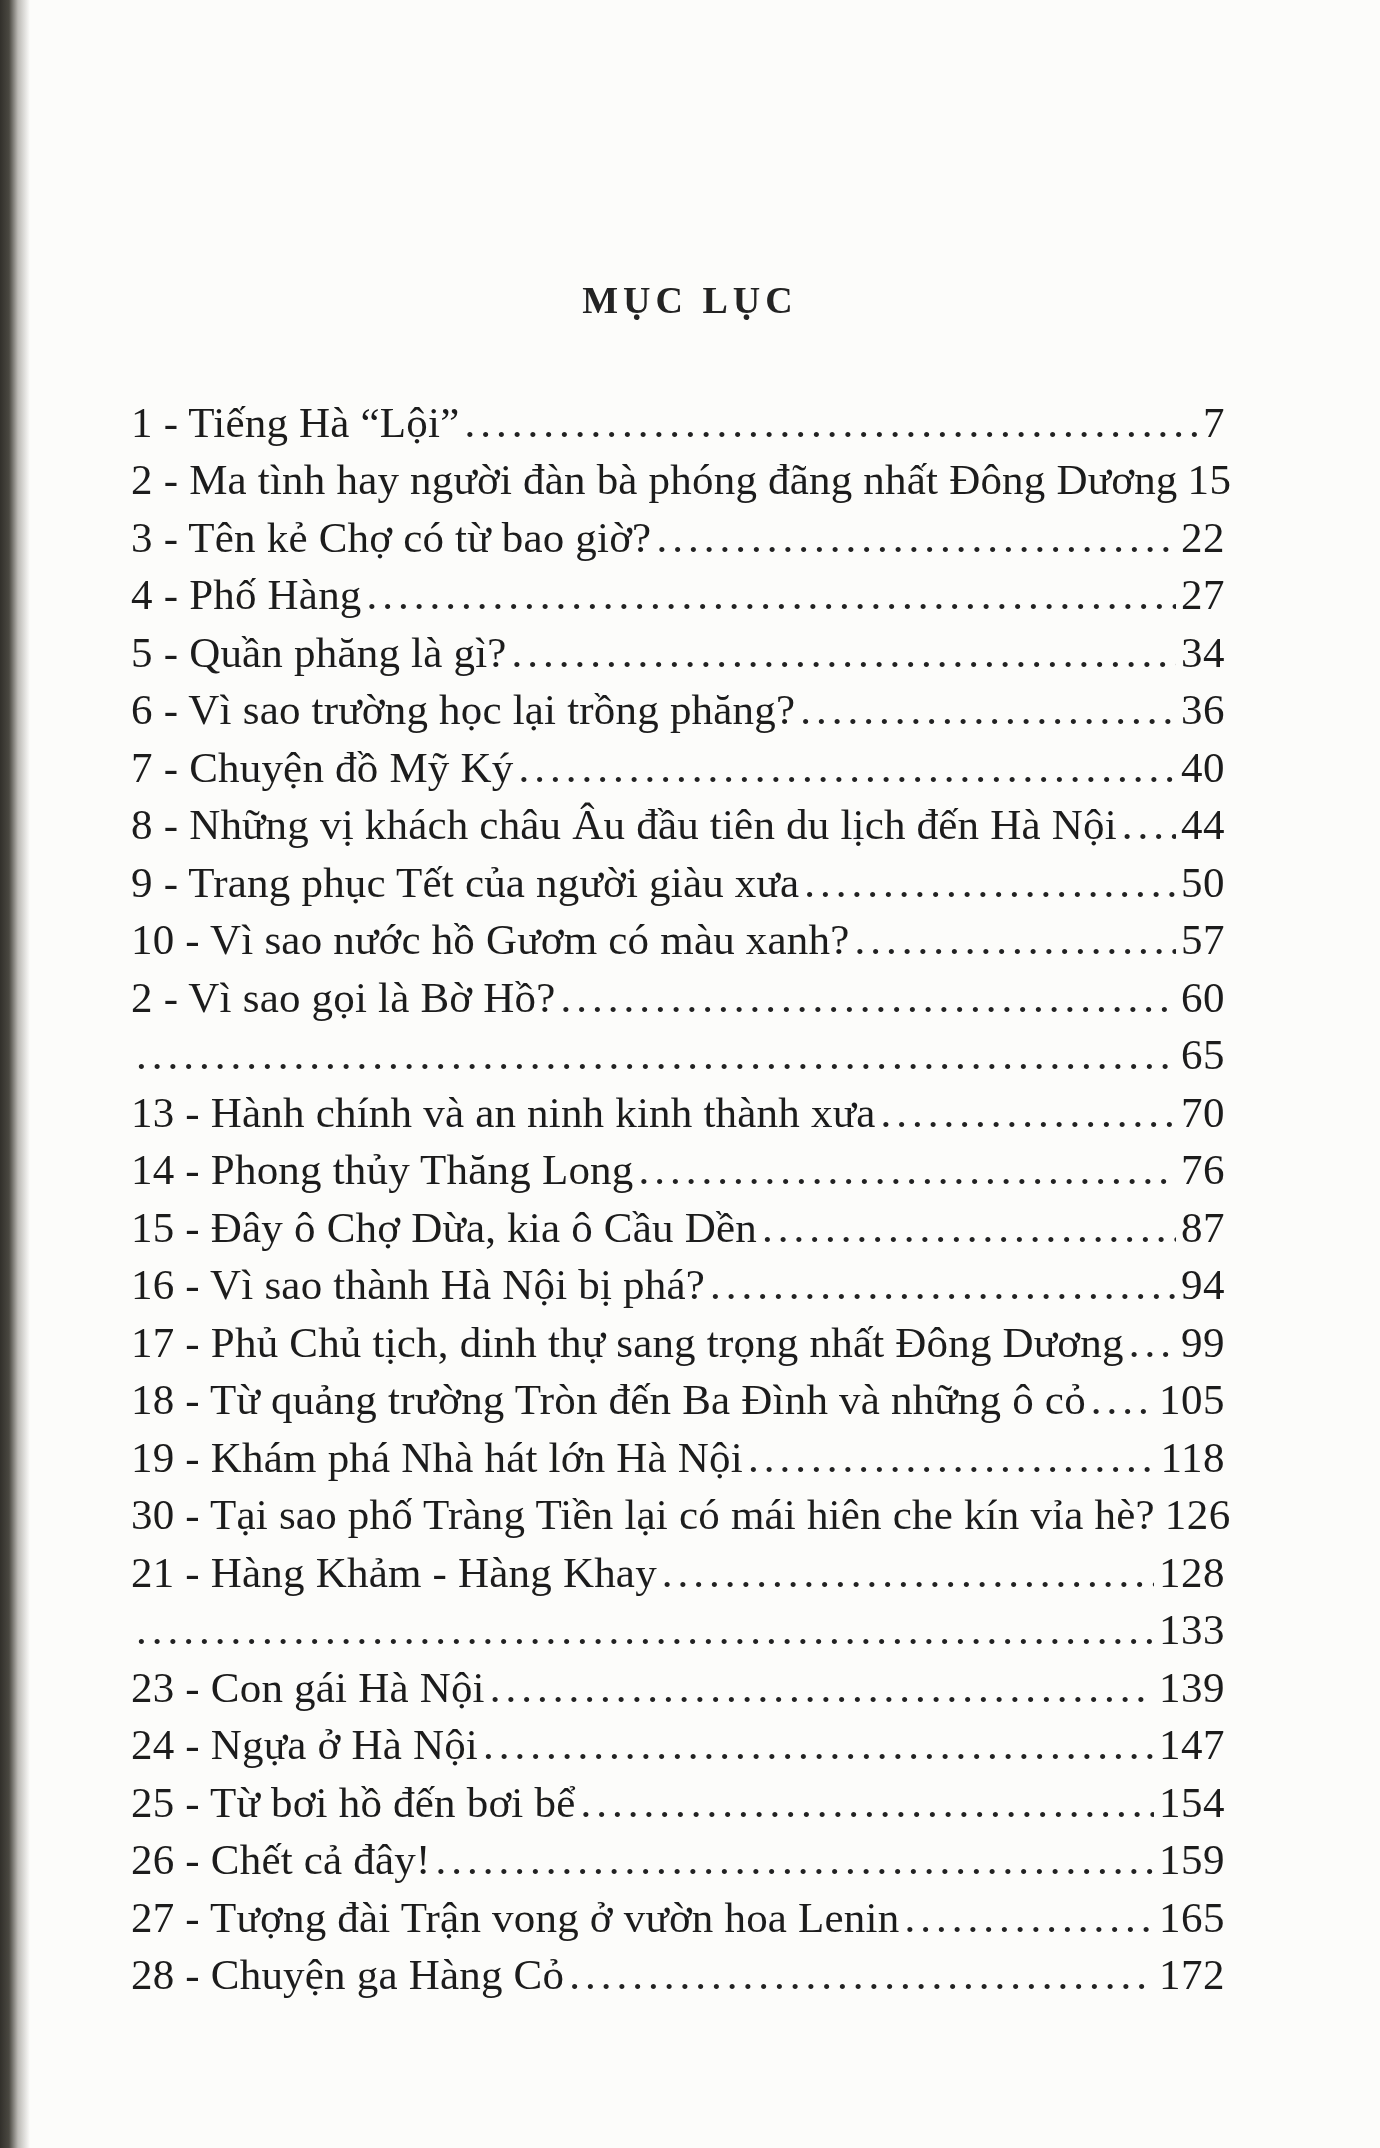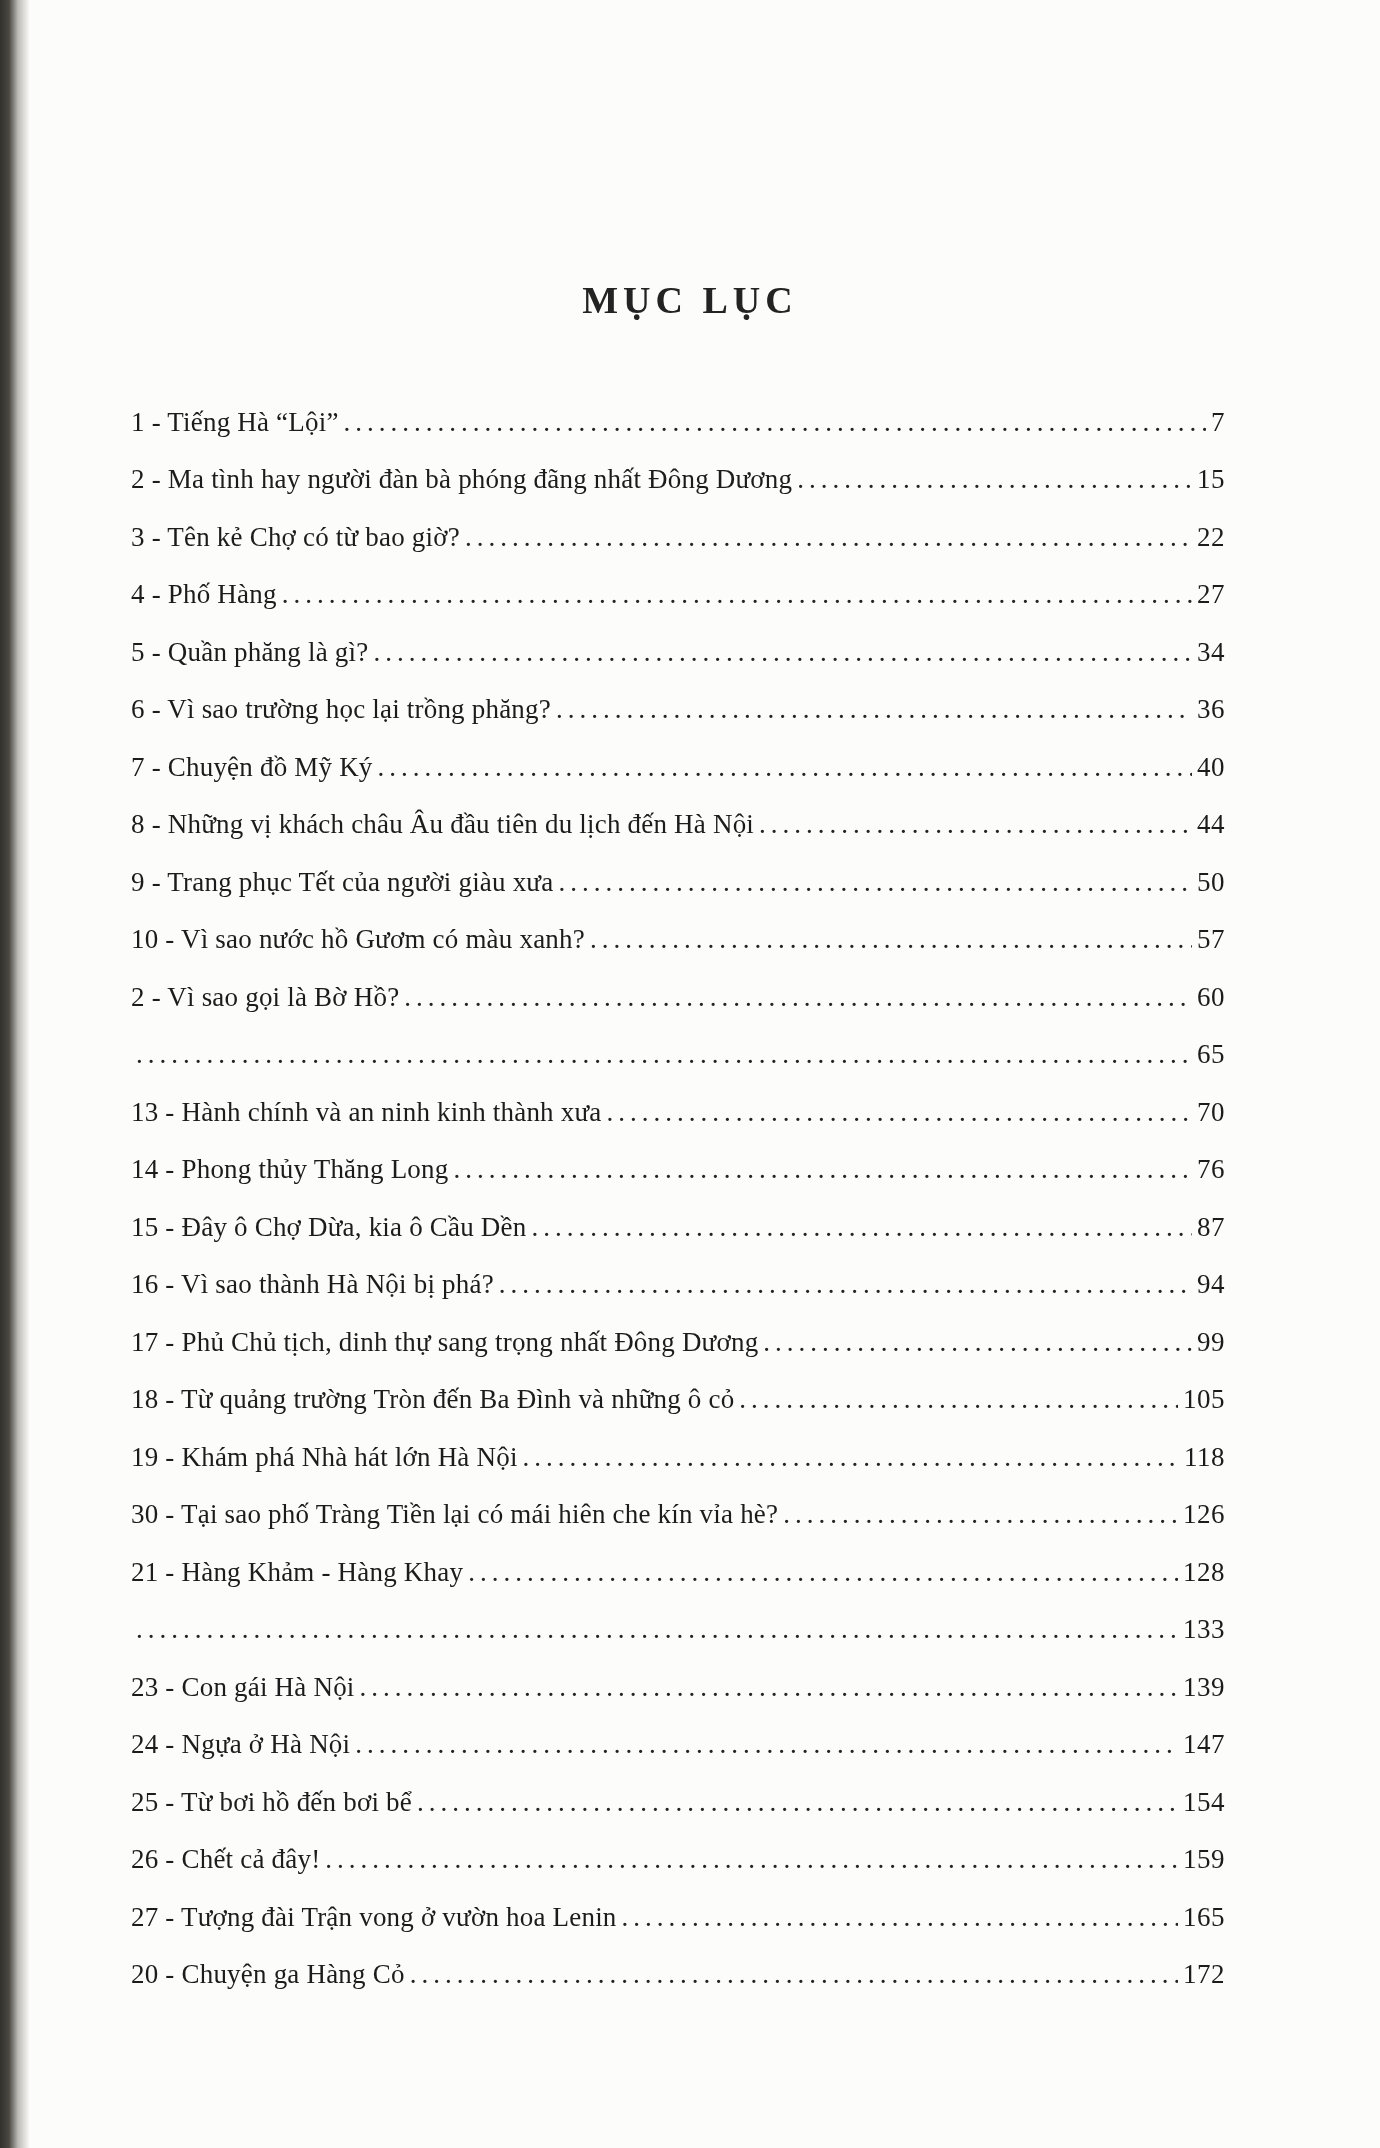--- a/index.html
+++ b/index.html
@@ -45,21 +45,21 @@
 
   .entries {
     margin-top: 72px;
     padding-left: 131px;
     padding-right: 155px;
   }
 
   .entry {
     display: flex;
     align-items: baseline;
-    font-size: 27px;
+    font-size: 43px;
     line-height: 57.5px;
     white-space: nowrap;
   }
 
   .entry .label {
     flex: 0 0 auto;
     letter-spacing: 0.2px;
   }
 
   .entry .dots {
@@ -240,18 +240,18 @@
     <span class="pagenum">159</span>
   </div>
 
   <div class="entry">
     <span class="label"><span class="num">27</span><span class="sep"> - </span><span class="ttl">Tượng đài Trận vong ở vườn hoa Lenin</span></span>
     <span class="dots" aria-hidden="true">................................................................................................................................................................</span>
     <span class="pagenum">165</span>
   </div>
 
   <div class="entry">
-    <span class="label"><span class="num">20</span><span class="sep"> - </span><span class="ttl">Chuyện ga Hàng Cỏ</span></span>
+    <span class="label"><span class="num">28</span><span class="sep"> - </span><span class="ttl">Chuyện ga Hàng Cỏ</span></span>
     <span class="dots" aria-hidden="true">................................................................................................................................................................</span>
     <span class="pagenum">172</span>
   </div>
 </div>
 </div>
 
 </body></html>

